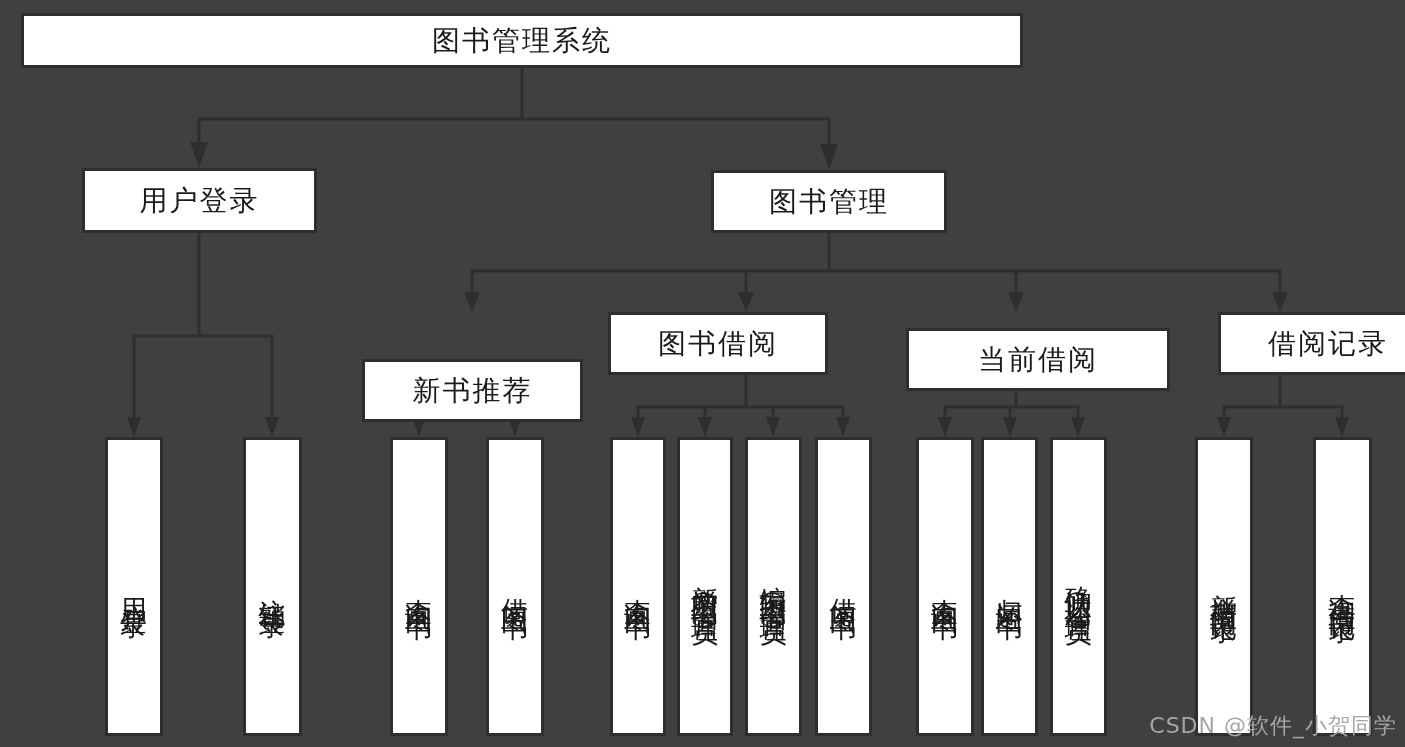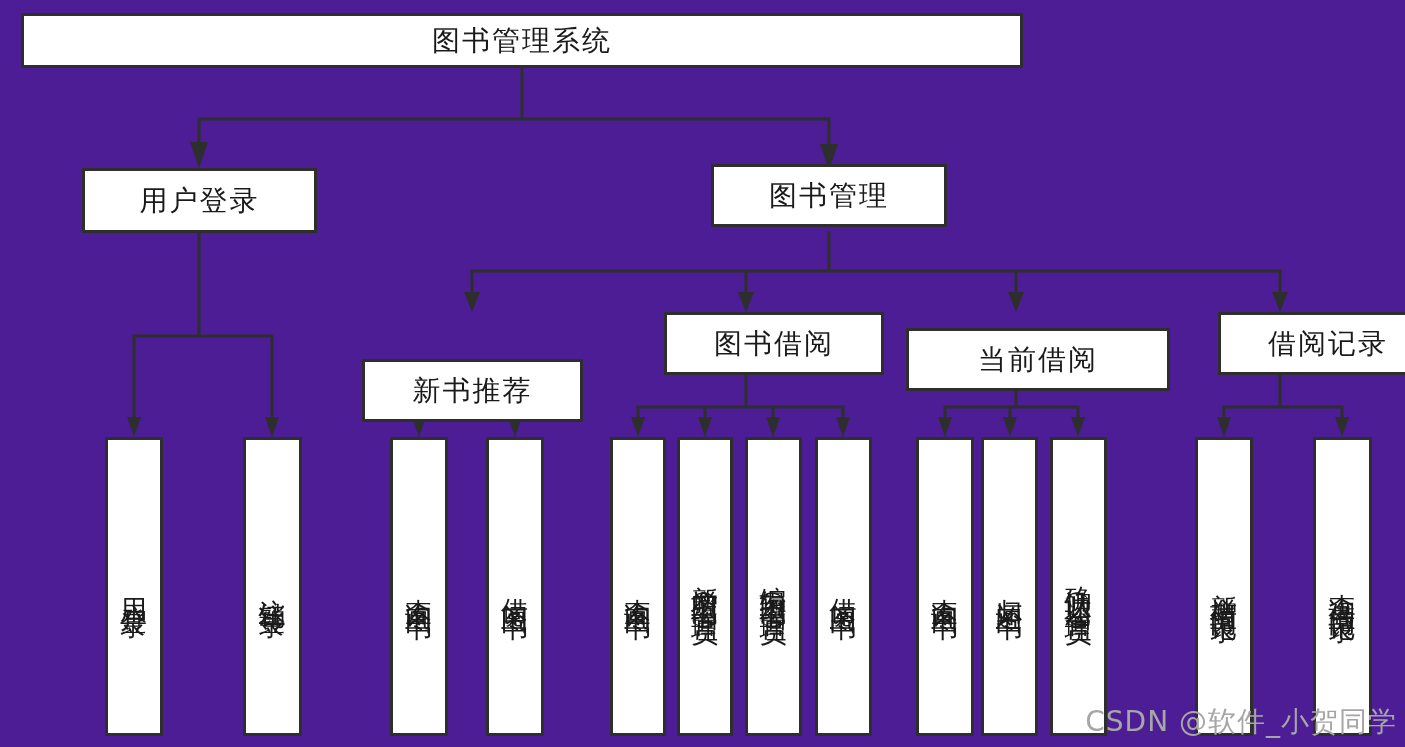--- a/index.html
+++ b/index.html
@@ -5,21 +5,21 @@
   html, body {
     margin: 0;
     padding: 0;
     background: #ffffff;
     font-family: "DejaVu Sans", "Liberation Sans", sans-serif;
   }
   #stage {
     position: relative;
     width: 1405px;
     height: 747px;
-    background: #4c1d95;
+    background: #404040;
     overflow: hidden;
   }
   #connectors {
     position: absolute;
     left: 0; top: 0;
     width: 1405px; height: 747px;
     z-index: 1;
   }
   .node {
     position: absolute;
@@ -44,21 +44,21 @@
     font-size: 27px;
     letter-spacing: 5px;
     line-height: 1;
     white-space: nowrap;
   }
   #watermark {
     position: absolute;
     right: 8px;
     bottom: 6px;
     z-index: 3;
-    font-size: 28px;
+    font-size: 22px;
     color: #a6a6a6;
     letter-spacing: 1px;
     white-space: nowrap;
     pointer-events: none;
   }
 </style>
 </head>
 <body>
 
 <div id="stage">
@@ -110,28 +110,28 @@
     </g>
   </svg>
 
   <div class="node hnode" style="left:21px; top:13px; width:1002px; height:55px;">
     <span>图书管理系统</span>
   </div>
 
   <div class="node hnode" style="left:82px; top:168px; width:235px; height:65px;">
     <span>用户登录</span>
   </div>
-  <div class="node hnode" style="left:711px; top:164px; width:236px; height:63px;">
+  <div class="node hnode" style="left:711px; top:170px; width:236px; height:63px;">
     <span>图书管理</span>
   </div>
 
   <div class="node hnode" style="left:362px; top:312px; width:221px; height:63px;margin-top:47px;">
     <span>新书推荐</span>
   </div>
-  <div class="node hnode" style="left:664px; top:312px; width:220px; height:63px;">
+  <div class="node hnode" style="left:608px; top:312px; width:220px; height:63px;">
     <span>图书借阅</span>
   </div>
   <div class="node hnode" style="left:906px; top:328px; width:264px; height:63px;">
     <span>当前借阅</span>
   </div>
   <div class="node hnode" style="left:1170px; top:312px; width:220px; height:63px;margin-left:48px;">
     <span>借阅记录</span>
   </div>
 
   <div class="node vnode" style="left:105px; top:437px; width:58px; height:299px;">

